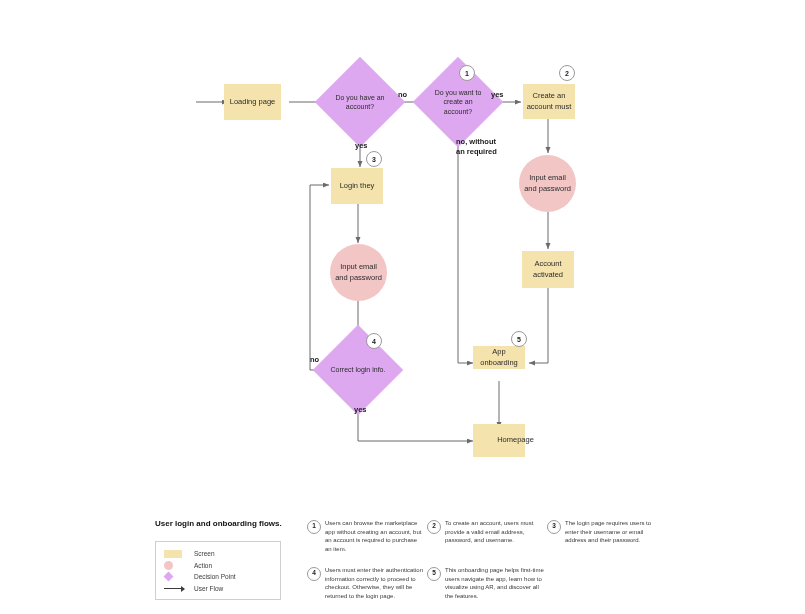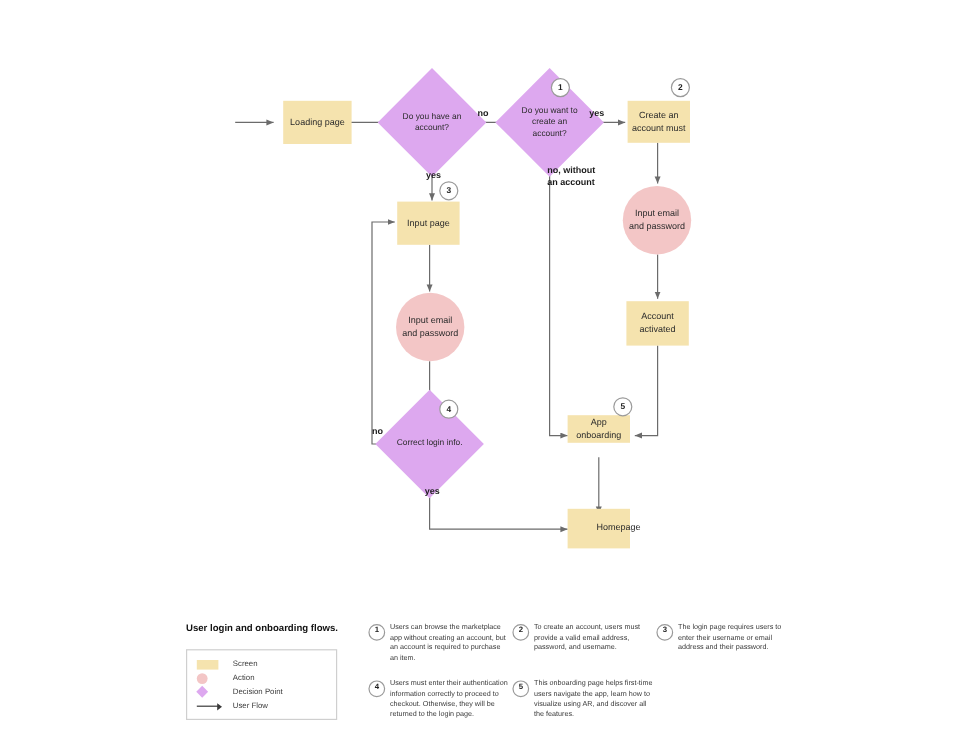--- a/index.html
+++ b/index.html
@@ -249,21 +249,21 @@
        loop back left up into Login page --&gt;
       <path d="M325,370 L310,370 L310,185 L329,185"></path>
        down then right into Homepage --&gt;
       <path d="M358,402 L358,441 L473,441"></path>
       
       <path d="M499,381 L499,428"></path>
     </g>
   </svg>
 
 
-  <div class="node node-screen" style="left:236px; top:84px; width:57px; height:36px;">
+  <div class="node node-screen" style="left:224px; top:84px; width:57px; height:36px;">
     <span style="white-space:pre-line;">Loading page</span>
   </div>
 
   <div class="node-decision" style="left:328px; top:70px; width:64px; height:64px;">
     <div class="dia"></div>
     <div class="dia-label">Do you
 have an
 account?</div>
   </div>
 
@@ -284,21 +284,21 @@
     <span style="white-space:pre-line;">Input email
 and password</span>
   </div>
 
   <div class="node node-screen" style="left:522px; top:251px; width:52px; height:37px;">
     <span style="white-space:pre-line;">Account
 activated</span>
   </div>
 
   <div class="node node-screen" style="left:331px; top:168px; width:52px; height:36px;">
-    <span style="white-space:pre-line;">Input page</span>
+    <span style="white-space:pre-line;">Login they</span>
   </div>
 
   <div class="node node-action" style="left:330px; top:244px; width:57px; height:57px;">
     <span style="white-space:pre-line;">Input email
 and password</span>
   </div>
 
   <div class="node-decision" style="left:326px; top:338px; width:64px; height:64px;">
     <div class="dia"></div>
     <div class="dia-label">Correct
@@ -330,21 +330,21 @@
     <span>5</span>
   </div>
 
   <div class="edge-label" style="left:398px; top:90px;">no</div>
 
   <div class="edge-label" style="left:491px; top:90px;">yes</div>
 
   <div class="edge-label" style="left:355px; top:141px;">yes</div>
 
   <div class="edge-label" style="left:456px; top:137px;">no, without
-an account</div>
+an required</div>
 
   <div class="edge-label" style="left:310px; top:355px;">no</div>
 
   <div class="edge-label" style="left:354px; top:405px;">yes</div>
 
   <div class="footer-title">User login and onboarding flows.</div>
 
   <div class="legend-box">
     <div class="legend-row">
       <span class="legend-sym">

